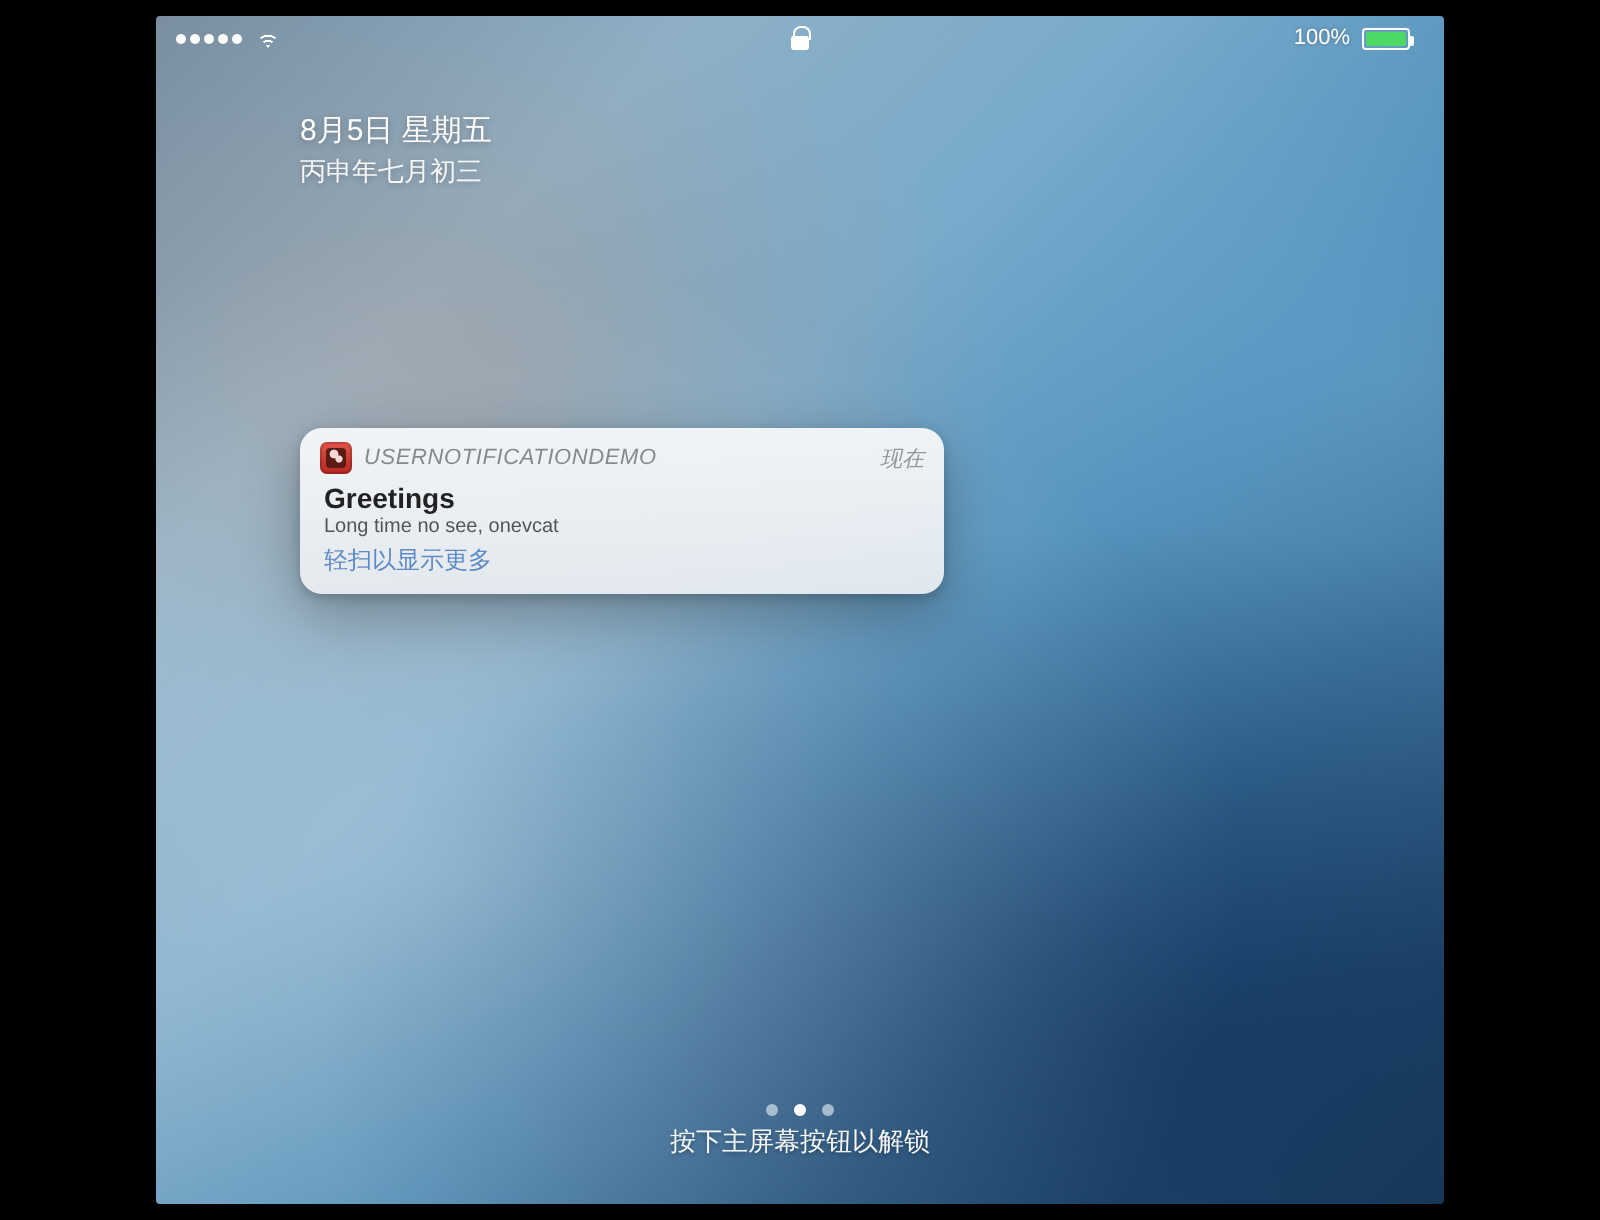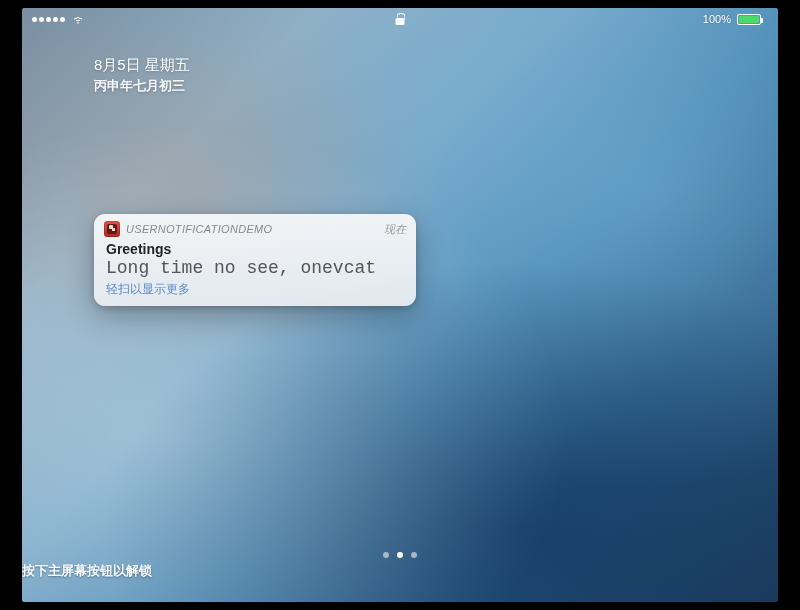--- a/index.html
+++ b/index.html
@@ -1,21 +1,21 @@
 <!DOCTYPE html>
 <html><head>
 <meta charset="utf-8">
 <style>
   * { box-sizing: border-box; margin: 0; padding: 0; }
   html, body { width: 800px; height: 610px; overflow: hidden; font-family: -apple-system, "Helvetica Neue", Helvetica, Arial, sans-serif; }
   body { background: #000; display: flex; align-items: center; justify-content: center; }
 
   .device {
     position: relative;
-    width: 756px;
+    width: 644px;
     height: 594px;
     border-radius: 2px;
     overflow: hidden;
     background:
       radial-gradient(900px 700px at 140px 430px, rgba(255,255,255,0.28), rgba(255,255,255,0) 45%),
       radial-gradient(ellipse 600px 380px at 500px 520px, rgba(10,40,80,0.55), rgba(10,40,80,0) 70%),
       radial-gradient(ellipse 700px 500px at 620px 180px, rgba(120,180,220,0.5), rgba(120,180,220,0) 60%),
       radial-gradient(ellipse 380px 260px at 160px 180px, rgba(180,140,120,0.35), rgba(180,140,120,0) 70%),
       linear-gradient(135deg, #7a8ea0 0%, #8fb0c6 22%, #7aa9c8 40%, #4a88b2 58%, #2b5f8a 75%, #1d3e5e 100%);
     color: #fff;
@@ -47,21 +47,21 @@
   .bt-icon { font-size: 11px; opacity: .9; }
   .battery { position: relative; width: 24px; height: 11px; border: 1px solid #fff; border-radius: 2px; }
   .battery::after { content:""; position:absolute; right:-3px; top:3px; width:2px; height:5px; background:#fff; border-radius:0 1px 1px 0; }
   .battery .fill { position:absolute; inset:1px; background:#4cd964; border-radius:1px; }
   .bolt { font-size: 10px; margin-left: 1px; }
 
   
   .clock-area { position: absolute; left: 72px; top: 42px; text-shadow: 0 1px 3px rgba(0,0,0,0.25); }
   .clock { font-size: 84px; font-weight: 200; letter-spacing: -1px; line-height: 1; }
   .date-main { font-size: 15px; font-weight: 400; margin-top: 6px; }
-  .date-sub { font-size: 13px; font-weight: 700; opacity: .92; margin-top: 2px; }
+  .date-sub { font-size: 13px; font-weight: 400; opacity: .92; margin-top: 2px; }
 
   
   .notif {
     position: absolute; left: 72px; top: 206px; width: 322px;
     background: linear-gradient(180deg, rgba(245,247,249,0.96), rgba(233,237,241,0.93));
     border-radius: 11px; box-shadow: 0 10px 30px rgba(0,0,0,0.28), 0 2px 6px rgba(0,0,0,0.18);
     color: #222;
     overflow: hidden;
   }
   .notif-head {
@@ -78,27 +78,27 @@
     content:""; position:absolute; left:3px; top:3px; width:10px; height:10px;
     background: radial-gradient(circle at 40% 30%, #f3d9d5 0 2px, transparent 2.4px),
                 radial-gradient(circle at 65% 55%, #f3d9d5 0 1.6px, transparent 2px),
                 linear-gradient(#5c1a15,#5c1a15);
     border-radius:2px;
   }
   .notif-head .app-name { letter-spacing: .3px; }
   .notif-head .time-ago { margin-left:auto; color:#979797; }
   .notif-body { padding: 0 0 8px 12px; }
   .notif-title { font-size: 14px; font-weight: 600; color:#222; }
-  .notif-msg { font-size: 18px; color:#555; margin-top:1px;font-family:Liberation Mono, monospace; }
+  .notif-msg { font-size: 10px; color:#555; margin-top:1px; }
   .notif-hint { font-size: 12px; color:#5e8bc8; margin-top:3px; }
 
   
   .unlock {
-    position:absolute; left:0; right:0; bottom:22px; text-align:left;
-    font-size: 13px; font-weight: 700; opacity: .95;
+    position:absolute; left:0; right:0; bottom:22px; text-align:center;
+    font-size: 13px; font-weight: 400; opacity: .95;
     text-shadow: 0 1px 2px rgba(0,0,0,0.35);
   }
 
   
   .pagedots { position:absolute; left:50%; transform:translateX(-50%); bottom:44px; display:flex; gap:8px; }
   .pagedots span { width:6px; height:6px; border-radius:50%; background:rgba(255,255,255,0.55); }
   .pagedots span.active { background:#fff; }
 </style>
 </head>
 <body>

